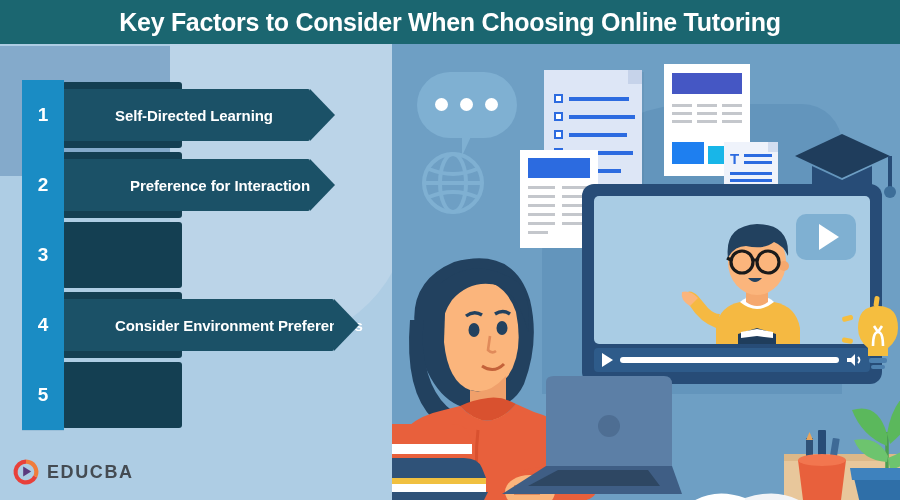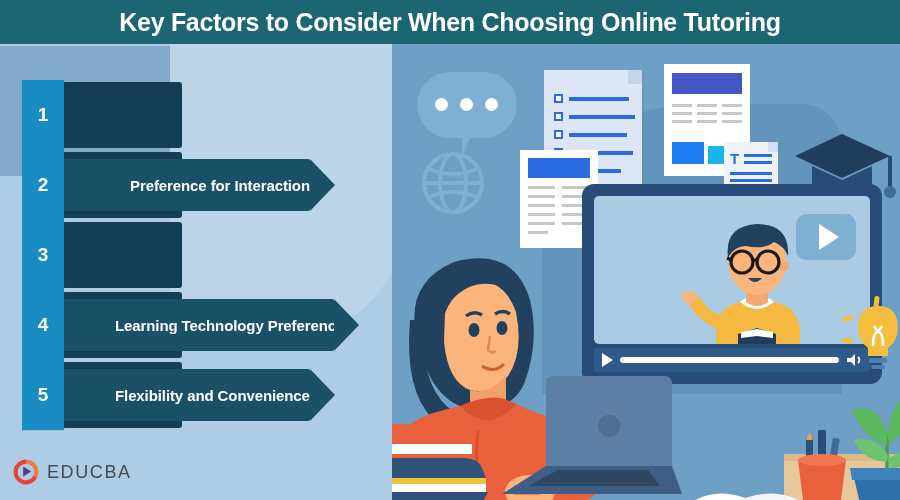--- a/index.html
+++ b/index.html
@@ -61,21 +61,21 @@
     color:#ffffff;font-size:19px;font-weight:bold;z-index:3;
   }
   .row .badge-shadow{
     position:absolute;left:22px;top:64px;width:42px;height:7px;
     background:#9BBFD9;z-index:2;
   }
 
   
   .logo{position:absolute;left:12px;top:458px;display:flex;align-items:center;gap:7px;z-index:70;}
   .logo-mark{width:28px;height:28px;position:relative;}
-  .logo-text{color:#444B52;font-size:18px;letter-spacing:1.6px;font-weight:normal;}
+  .logo-text{color:#444B52;font-size:18px;letter-spacing:1.6px;font-weight:bold;}
 
   
   .ill{position:absolute;left:0;top:0;width:508px;height:456px;}
   .bubble-in{position:absolute;left:25px;top:28px;width:100px;height:66px;background:#7FB0D2;border-radius:34px;z-index:5;}
   .bubble-tail{position:absolute;left:70px;top:86px;width:0;height:0;
     border-left:12px solid #7FB0D2;border-bottom:26px solid transparent;border-right:10px solid transparent;z-index:5;}
   .dot{position:absolute;width:13px;height:13px;background:#FFFFFF;border-radius:50%;top:54px;z-index:6;}
   .dot.d1{left:43px;} .dot.d2{left:68px;} .dot.d3{left:93px;}
 
   
@@ -414,20 +414,23 @@
   </div>
 
   <div class="header">
     <h1>Key Factors to Consider When Choosing Online Tutoring</h1>
   </div>
 
   <div class="list">
 
     <div class="row">
       <div class="shadow-strip"></div>
+      <div class="bar" style="width:248px;">
+        <span>Self-Directed Learning</span>
+      </div>
       <div class="badge-shadow"></div>
       <div class="badge">1</div>
     </div>
 
     <div class="row">
       <div class="shadow-strip"></div>
       <div class="bar" style="width:248px;justify-content:flex-end;">
         <span>Preference for Interaction</span>
       </div>
       <div class="badge-shadow"></div>
@@ -436,31 +439,28 @@
 
     <div class="row">
       <div class="shadow-strip"></div>
       <div class="badge-shadow"></div>
       <div class="badge">3</div>
     </div>
 
     <div class="row">
       <div class="shadow-strip"></div>
       <div class="bar" style="width:272px;">
-        <span>Learning Technology Preferences</span>
+        <span>Consider Environment Preferences</span>
       </div>
       <div class="badge-shadow"></div>
       <div class="badge">4</div>
     </div>
 
     <div class="row">
       <div class="shadow-strip"></div>
-      <div class="bar" style="width:248px;">
-        <span>Flexibility and Convenience</span>
-      </div>
       <div class="badge-shadow"></div>
       <div class="badge">5</div>
     </div>
 
   </div>
 
   <div class="logo">
     <div class="logo-mark">
       <svg width="28" height="28" viewBox="0 0 28 28">
         <path d="M14 1.5 A12.5 12.5 0 1 0 25.2 19.5 L21.4 17.6 A8.3 8.3 0 1 1 14 5.7 Z" fill="#E8403A"></path>

